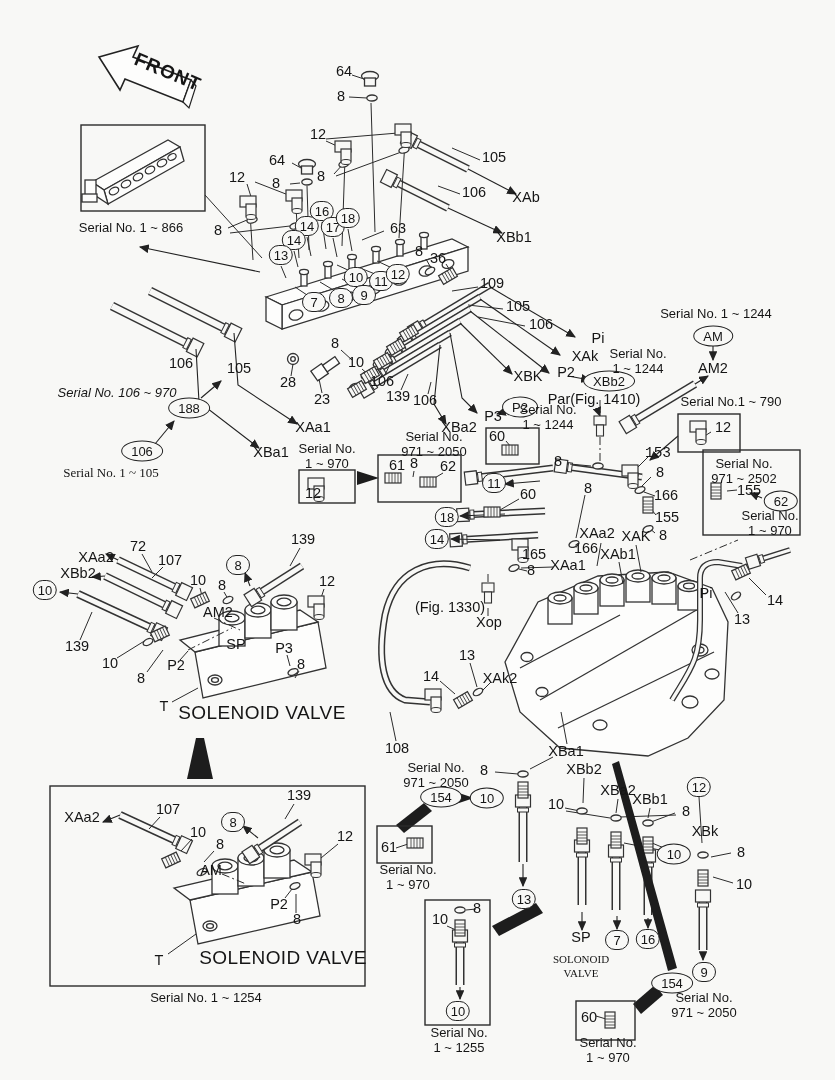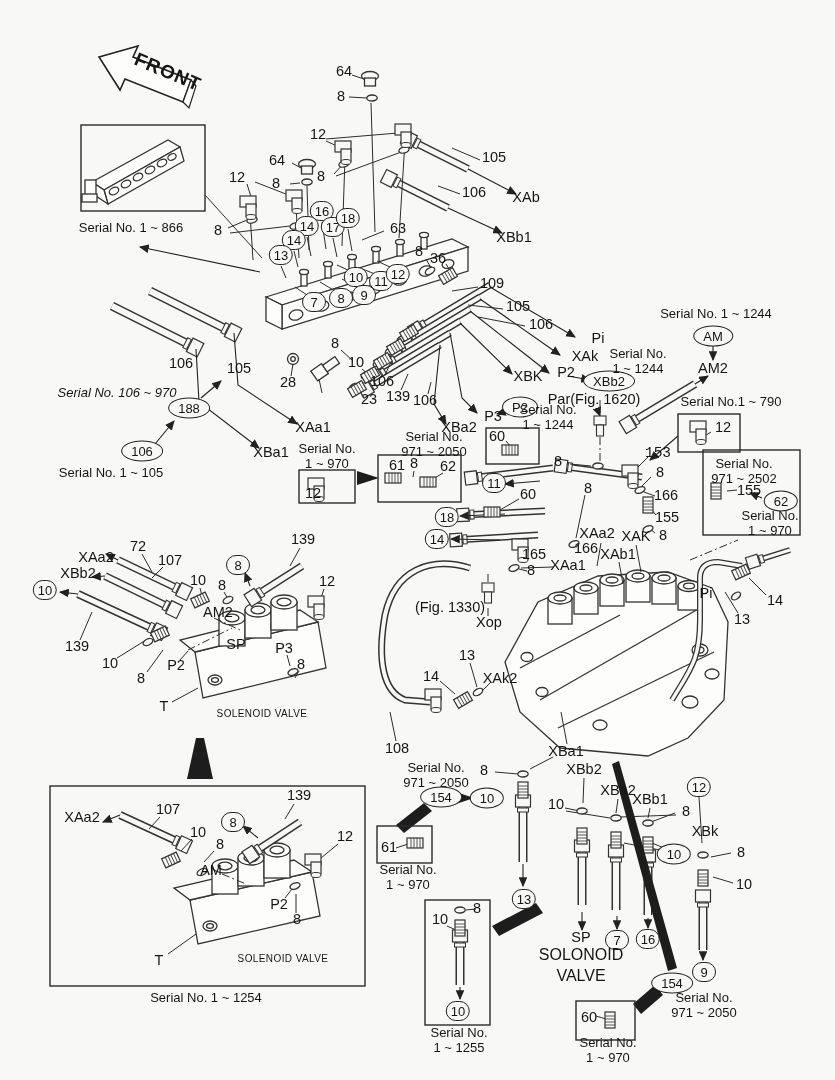--- a/index.html
+++ b/index.html
@@ -9,22 +9,22 @@
   #art{position:absolute;left:0;top:0;}
   #labels{position:absolute;inset:0;pointer-events:none;}
   .lb{position:absolute;transform:translate(-50%,-50%);color:#151515;text-align:center;
       white-space:pre-line;line-height:1.1;}
   .s-p{font-size:14.5px;}
   .s-c{font-size:13px;border:1.4px solid #222;border-radius:999px;background:#f8f8f6;
        min-width:14px;padding:2.5px 4px;line-height:1;white-space:nowrap;}
   .s-o{font-size:13px;border:1.4px solid #222;border-radius:50%;background:#f8f8f6;
        padding:3px 9px;line-height:1;white-space:nowrap;}
   .s-sr{font-size:13px;line-height:1.15;}
-  .s-cap{font-size:10px;letter-spacing:.4px;white-space:nowrap;}
-  .s-cap2{font-size:16px;line-height:1.3;}
+  .s-cap{font-size:19px;letter-spacing:.4px;white-space:nowrap;}
+  .s-cap2{font-size:11px;line-height:1.3;font-family:Liberation Serif, serif;}
 </style>
 </head>
 <body>
 
 <div id="stage">
   <svg id="art" width="835" height="1080" viewBox="0 0 835 1080" xmlns="http://www.w3.org/2000/svg">
     <defs>
       <marker id="ah" markerWidth="9" markerHeight="8" refX="8" refY="4" orient="auto">
         <path d="M0,0 L9,4 L0,8 z" fill="#222"></path>
       </marker>
@@ -773,21 +773,21 @@
       <div class="lb s-p" style="left: 492px; top: 284px;">109</div>
       <div class="lb s-p" style="left: 518px; top: 307px;">105</div>
       <div class="lb s-p" style="left: 541px; top: 325px;">106</div>
       <div class="lb s-p" style="left: 598px; top: 339px;">Pi</div>
       <div class="lb s-p" style="left: 585px; top: 357px;">XAk</div>
       <div class="lb s-p" style="left: 566px; top: 373px;">P2</div>
       <div class="lb s-o" style="left: 609px; top: 381px;">XBb2</div>
       <div class="lb s-p" style="left: 528px; top: 377px;">XBK</div>
       <div class="lb s-sr" style="left: 638px; top: 362px;">Serial No.
 1 ~ 1244</div>
-      <div class="lb s-p" style="left: 594px; top: 400px;">Par(Fig. 1620)</div>
+      <div class="lb s-p" style="left: 594px; top: 400px;">Par(Fig. 1410)</div>
       <div class="lb s-sr" style="left: 716px; top: 314px;">Serial No. 1 ~ 1244</div>
       <div class="lb s-o" style="left: 713px; top: 336px;">AM</div>
       <div class="lb s-p" style="left: 713px; top: 369px;">AM2</div>
       <div class="lb s-sr" style="left: 731px; top: 402px;">Serial No.1 ~ 790</div>
       <div class="lb s-p" style="left: 723px; top: 428px;">12</div>
       <div class="lb s-sr" style="left: 744px; top: 472px;">Serial No.
 971 ~ 2502</div>
       <div class="lb s-p" style="left: 749px; top: 491px;">155</div>
       <div class="lb s-o" style="left: 781px; top: 501px;">62</div>
       <div class="lb s-sr" style="left: 770px; top: 524px;">Serial No.
@@ -897,25 +897,25 @@
       <div class="lb s-sr" style="left: 704px; top: 1006px;">Serial No.
 971 ~ 2050</div>
       <div class="lb s-p" style="left: 589px; top: 1018px;">60</div>
       <div class="lb s-sr" style="left: 608px; top: 1051px;">Serial No.
 1 ~ 970</div>
       <div class="lb s-p" style="left: 181px; top: 364px;">106</div>
       <div class="lb s-p" style="left: 239px; top: 369px;">105</div>
       <div class="lb s-sr" style="left: 117px; top: 393px; font-style: italic;">Serial No. 106 ~ 970</div>
       <div class="lb s-o" style="left: 189px; top: 408px;">188</div>
       <div class="lb s-o" style="left: 142px; top: 451px;">106</div>
-      <div class="lb s-sr" style="left: 111px; top: 473px;">Serial No. 1 ~ 105</div>
+      <div class="lb s-sr" style="left: 111px; top: 473px; font-family: Liberation Serif, serif;">Serial No. 1 ~ 105</div>
       <div class="lb s-p" style="left: 313px; top: 428px;">XAa1</div>
       <div class="lb s-p" style="left: 271px; top: 453px;">XBa1</div>
       <div class="lb s-p" style="left: 288px; top: 383px;">28</div>
-      <div class="lb s-p" style="left: 322px; top: 400px; margin-left: 47px;">23</div>
+      <div class="lb s-p" style="left: 322px; top: 400px;">23</div>
       <div class="lb s-p" style="left: 335px; top: 344px;">8</div>
       <div class="lb s-p" style="left: 356px; top: 363px;">10</div>
       <div class="lb s-p" style="left: 382px; top: 382px;">106</div>
       <div class="lb s-p" style="left: 398px; top: 397px;">139</div>
       <div class="lb s-p" style="left: 425px; top: 401px;">106</div>
       <div class="lb s-o" style="left: 520px; top: 407px;">P2</div>
       <div class="lb s-p" style="left: 493px; top: 417px;">P3</div>
       <div class="lb s-sr" style="left: 548px; top: 418px;">Serial No.
 1 ~ 1244</div>
     </div>

